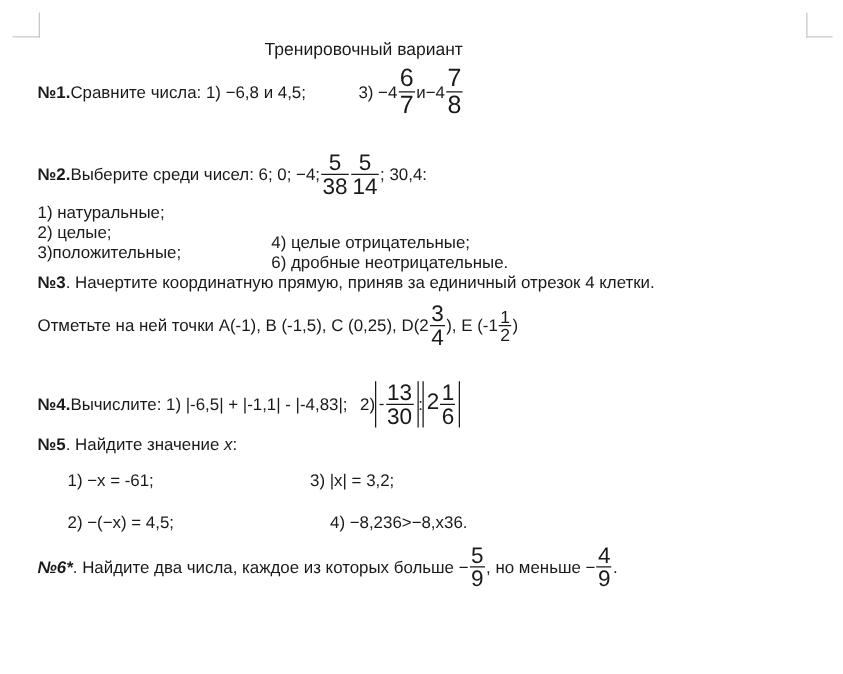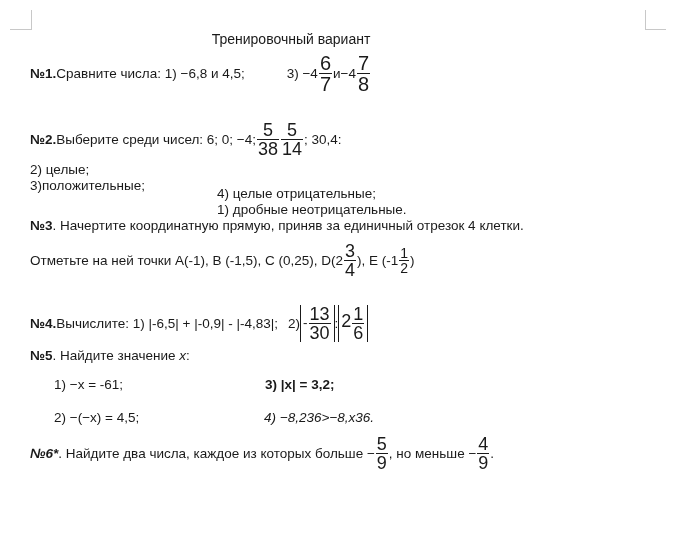--- a/index.html
+++ b/index.html
@@ -53,26 +53,27 @@
       <span class="num">5</span>
       <span class="den">38</span>
     </span>
   <span class="frac mid">
       <span class="num">5</span>
       <span class="den">14</span>
     </span>
   <span>; 30,4:</span>
 </div>
 <div class="abs" style="left:30px; top:162px; line-height:16px;">
+  <div>1) натуральные;</div>
   <div>2) целые;</div>
   <div>3)положительные;</div>
 </div>
 <div class="abs" style="left:217px; top:162px; line-height:16px;margin-top:24px;">
   <div>4) целые отрицательные;</div>
-  <div>1) дробные неотрицательные.</div>
+  <div>6) дробные неотрицательные.</div>
 </div>
 
 <div class="abs" style="left:30px; top:218px;">
   <span class="b">№3</span><span>. Начертите координатную прямую, приняв за единичный отрезок 4 клетки.</span>
 </div>
 <div class="abs row" style="left:30px; top:240px; height:40px;">
   <span>Отметьте на ней точки А(-1), В (-1,5), С (0,25), D(2</span>
   <span class="frac mid">
       <span class="num">3</span>
       <span class="den">4</span>
@@ -80,21 +81,21 @@
   <span>), Е (-1</span>
   <span class="frac sm">
       <span class="num">1</span>
       <span class="den">2</span>
     </span>
   <span>)</span>
 </div>
 
 <div class="abs row" style="left:30px; top:298px; height:50px;">
   <span class="b">№4.</span>
-  <span>Вычислите: 1) |-6,5| +  |-0,9|  - |-4,83|;</span>
+  <span>Вычислите: 1) |-6,5| +  |-1,1|  - |-4,83|;</span>
   <span style="margin-left:10px">2)</span>
   <span class="abs-bar">
     <span>-</span><span class="frac mid">
         <span class="num">13</span>
         <span class="den">30</span>
       </span>
   </span>
   <span>:</span>
   <span class="abs-bar">
     <span style="font-size:18px">2</span><span class="frac mid">
@@ -102,22 +103,22 @@
         <span class="den">6</span>
       </span>
   </span>
 </div>
 
 <div class="abs" style="left:30px; top:348px;">
   <span class="b">№5</span><span>. Найдите значение </span><i>x</i><span>:</span>
 </div>
 <div class="abs" style="left:54px; top:377px;">1)  −x = -61;</div>
 <div class="abs" style="left:54px; top:410px;">2)  −(−x) = 4,5;</div>
-<div class="abs" style="left:265px; top:377px;font-weight:bold;">3) |x| = 3,2;</div>
-<div class="abs" style="left:264px; top:410px;font-style:italic;">4) −8,236&gt;−8,x36.</div>
+<div class="abs" style="left:248px; top:377px;">3) |x| = 3,2;</div>
+<div class="abs" style="left:264px; top:410px;">4) −8,236&gt;−8,x36.</div>
 
 <div class="abs row" style="left:30px; top:430px; height:46px;">
   <i class="b">№6*</i>
   <span>. Найдите два числа, каждое из которых больше −</span>
   <span class="frac mid">
       <span class="num">5</span>
       <span class="den">9</span>
     </span>
   <span>, но меньше −</span>
   <span class="frac mid">

